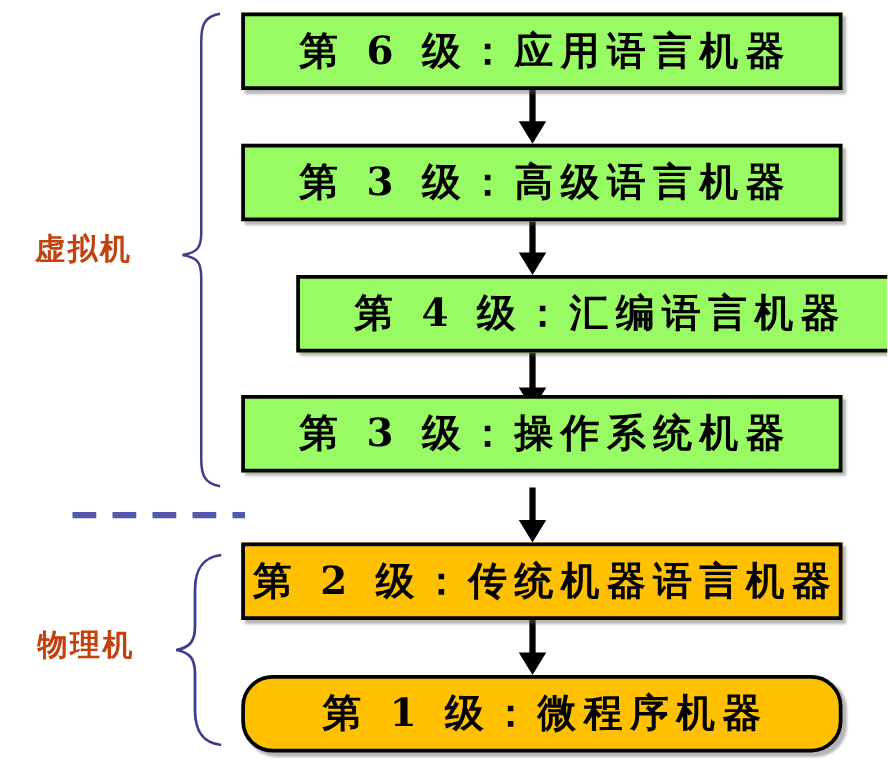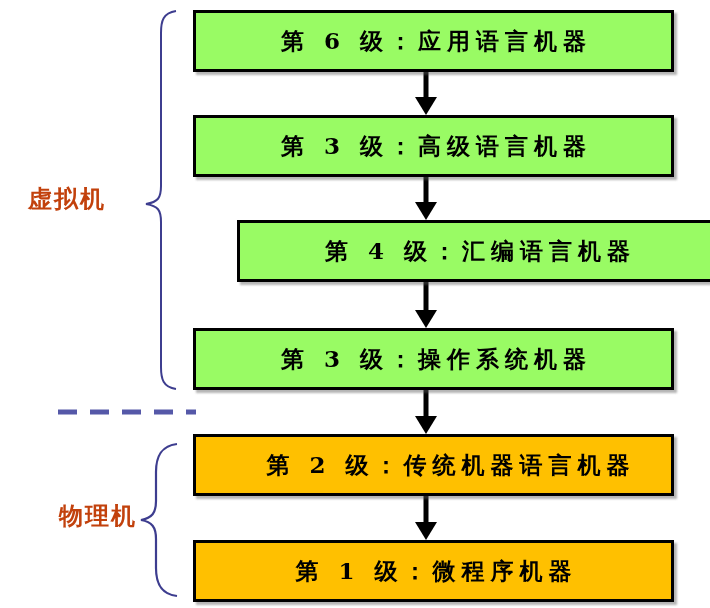--- a/index.html
+++ b/index.html
@@ -24,44 +24,44 @@
     position: absolute;
     left: 193px;
     width: 481px;
     height: 62px;
     box-sizing: border-box;
     border: 3px solid #000000;
     display: flex;
     align-items: center;
     justify-content: center;
     font-weight: bold;
-    font-size: 23px;
+    font-size: 31px;
     letter-spacing: 6px;
     text-indent: 6px;
     color: #000000;
     box-shadow: 3px 3px 2px rgba(90,90,90,0.45);
   }
   .box-virtual { background: #99FB64; }
   .box-physical { background: #FFC000; }
   .b1 { top: 10px; }
   .b2 { top: 115px; }
   .b3 { top: 220px; margin-left: 44px; }
-  .b4 { top: 328px; }
-  .b5 { top: 434px; padding-left: 29px; }
-  .b6 { top: 540px; }
+  .b4 { top: 316px; }
+  .b5 { top: 434px; }
+  .b6 { top: 540px; border-radius: 25px; }
   .group-label {
     position: absolute;
     font-weight: bold;
     font-size: 24px;
     letter-spacing: 2px;
     color: #c2410c;
     white-space: nowrap;
   }
   .label-virtual { left: 28px; top: 183px; }
-  .label-physical { left: 30px; top: 500px; margin-left: 29px; }
+  .label-physical { left: 30px; top: 500px; }
 </style>
 </head>
 <body>
 
 <div class="canvas">
 
   <svg class="svg-layer" viewBox="0 0 710 608" xmlns="http://www.w3.org/2000/svg">
 
     <path d="M176,11 C163,13 161,21 161,33 L161,186 C161,198 158,202 146,204
              C158,206 161,210 161,222 L161,367 C161,379 163,387 176,389" fill="none" stroke="#3D3D8F" stroke-width="2"></path>

